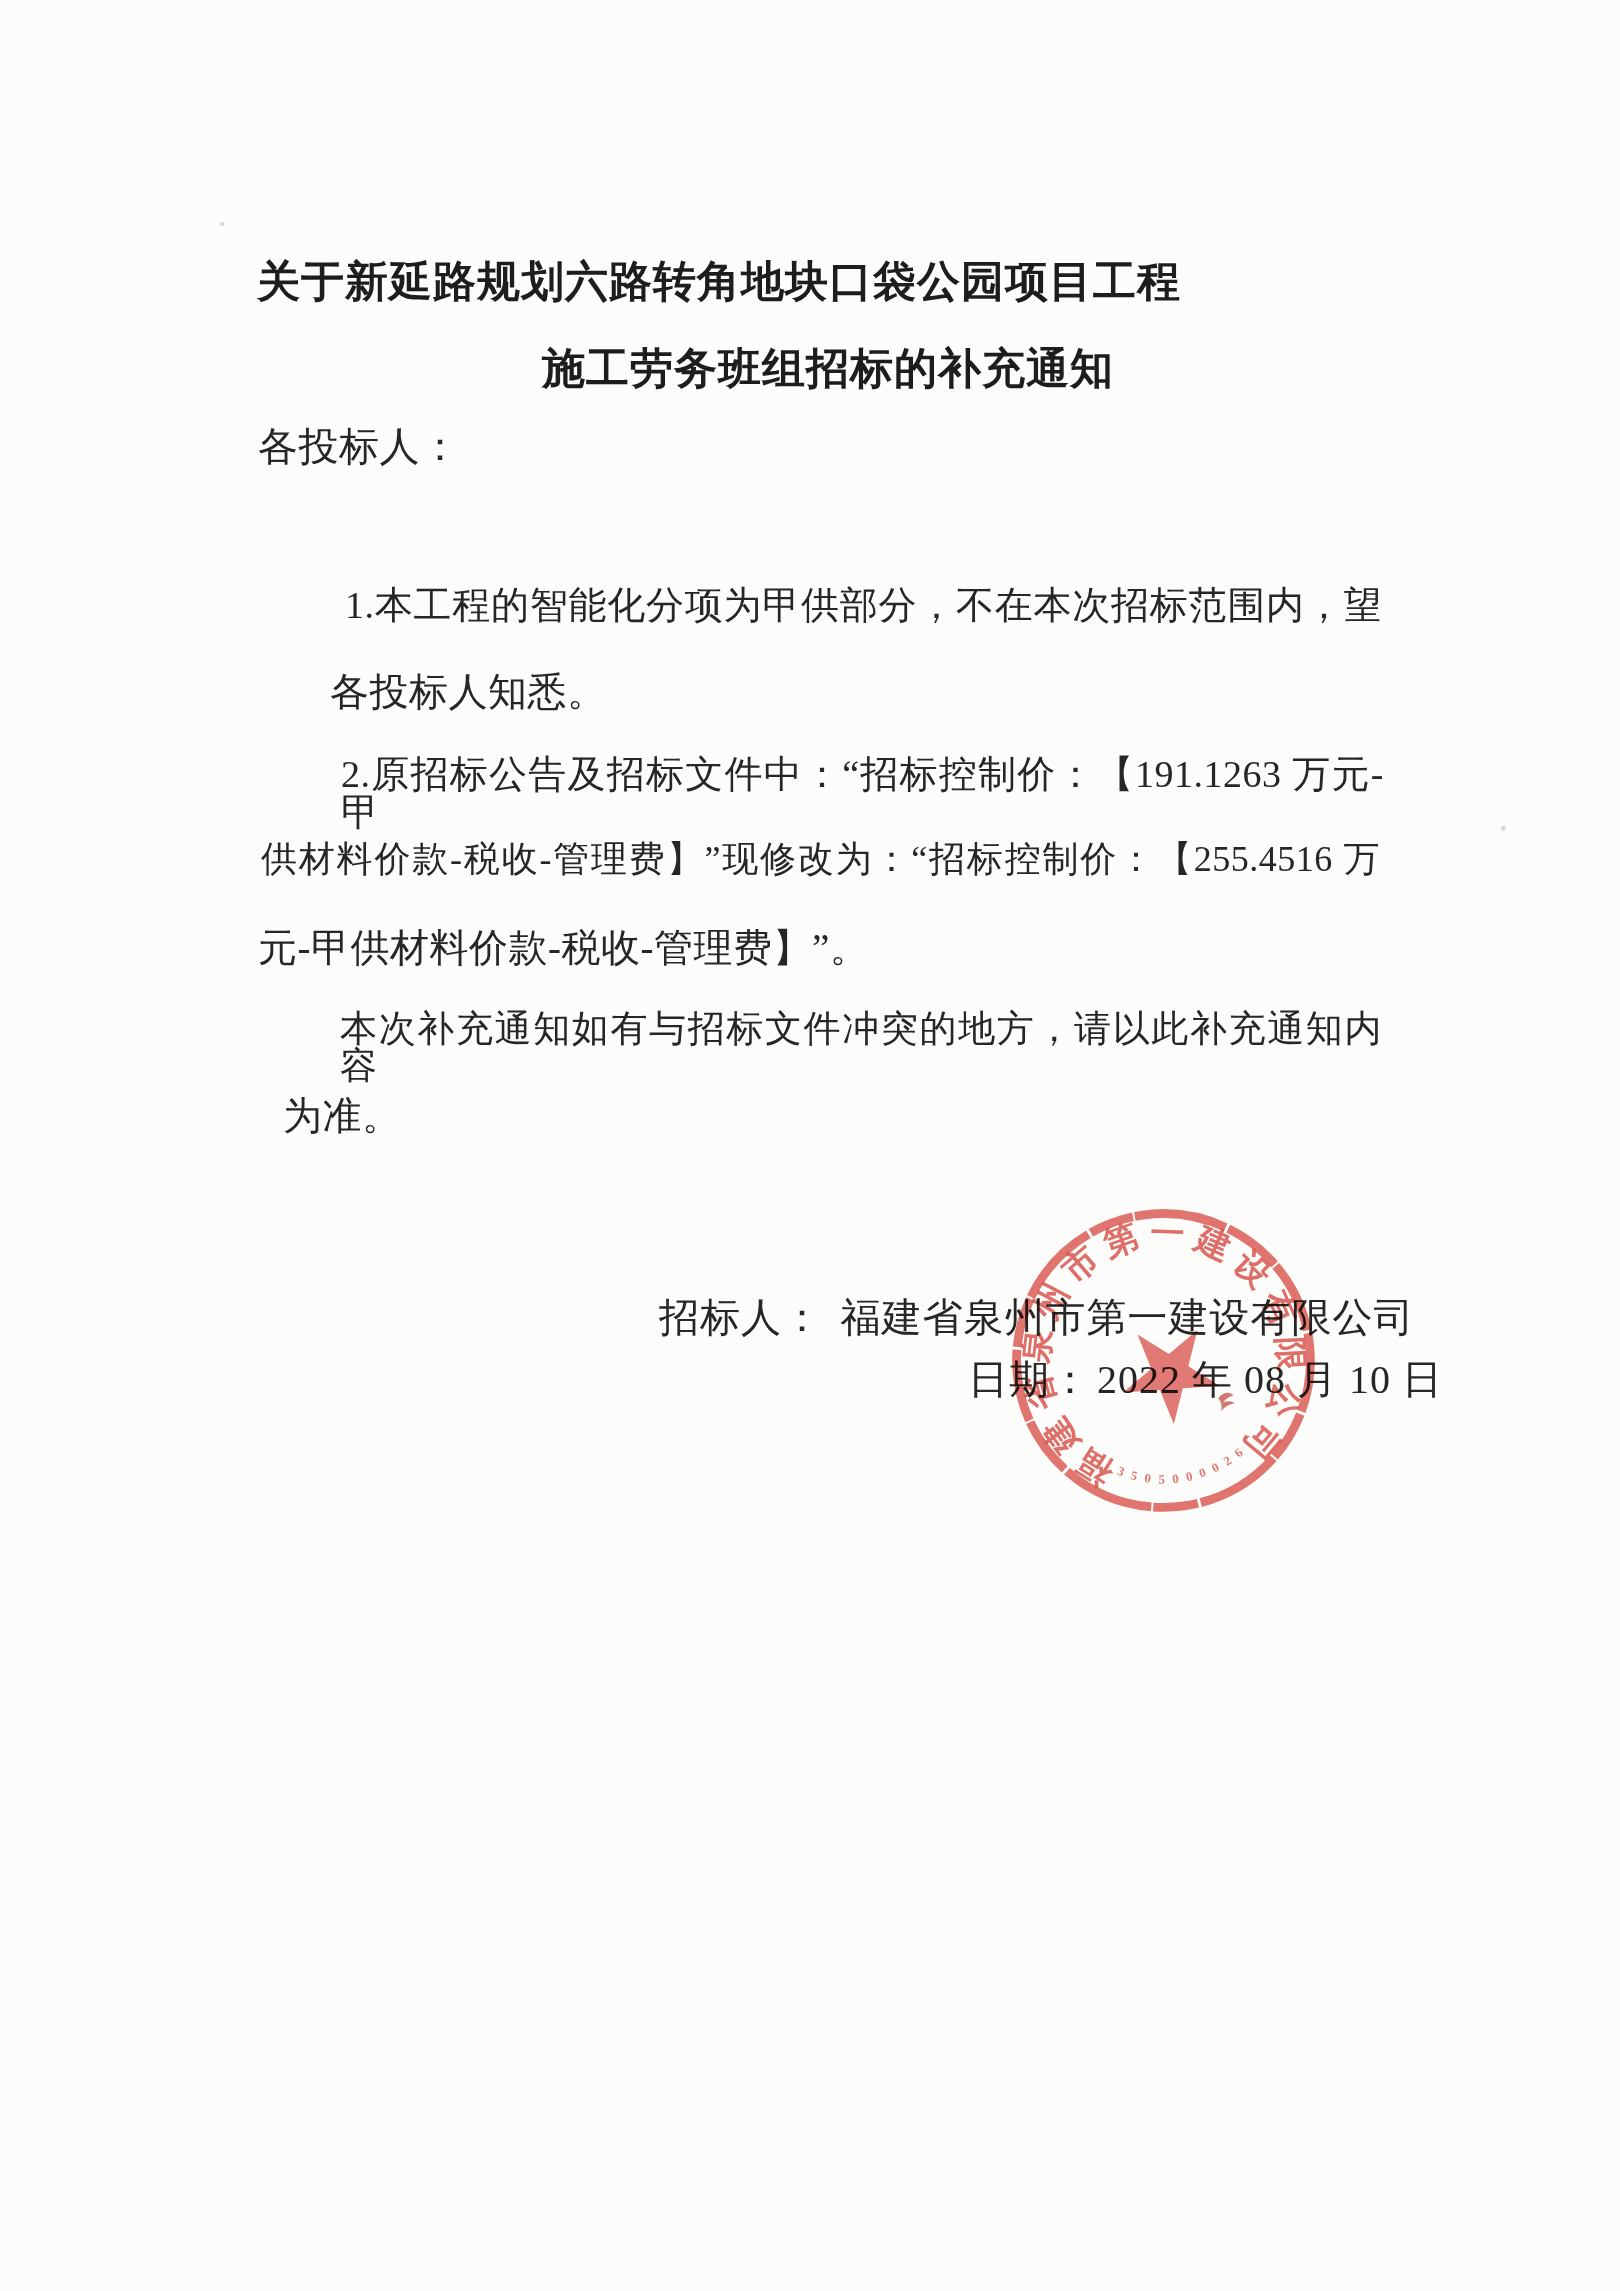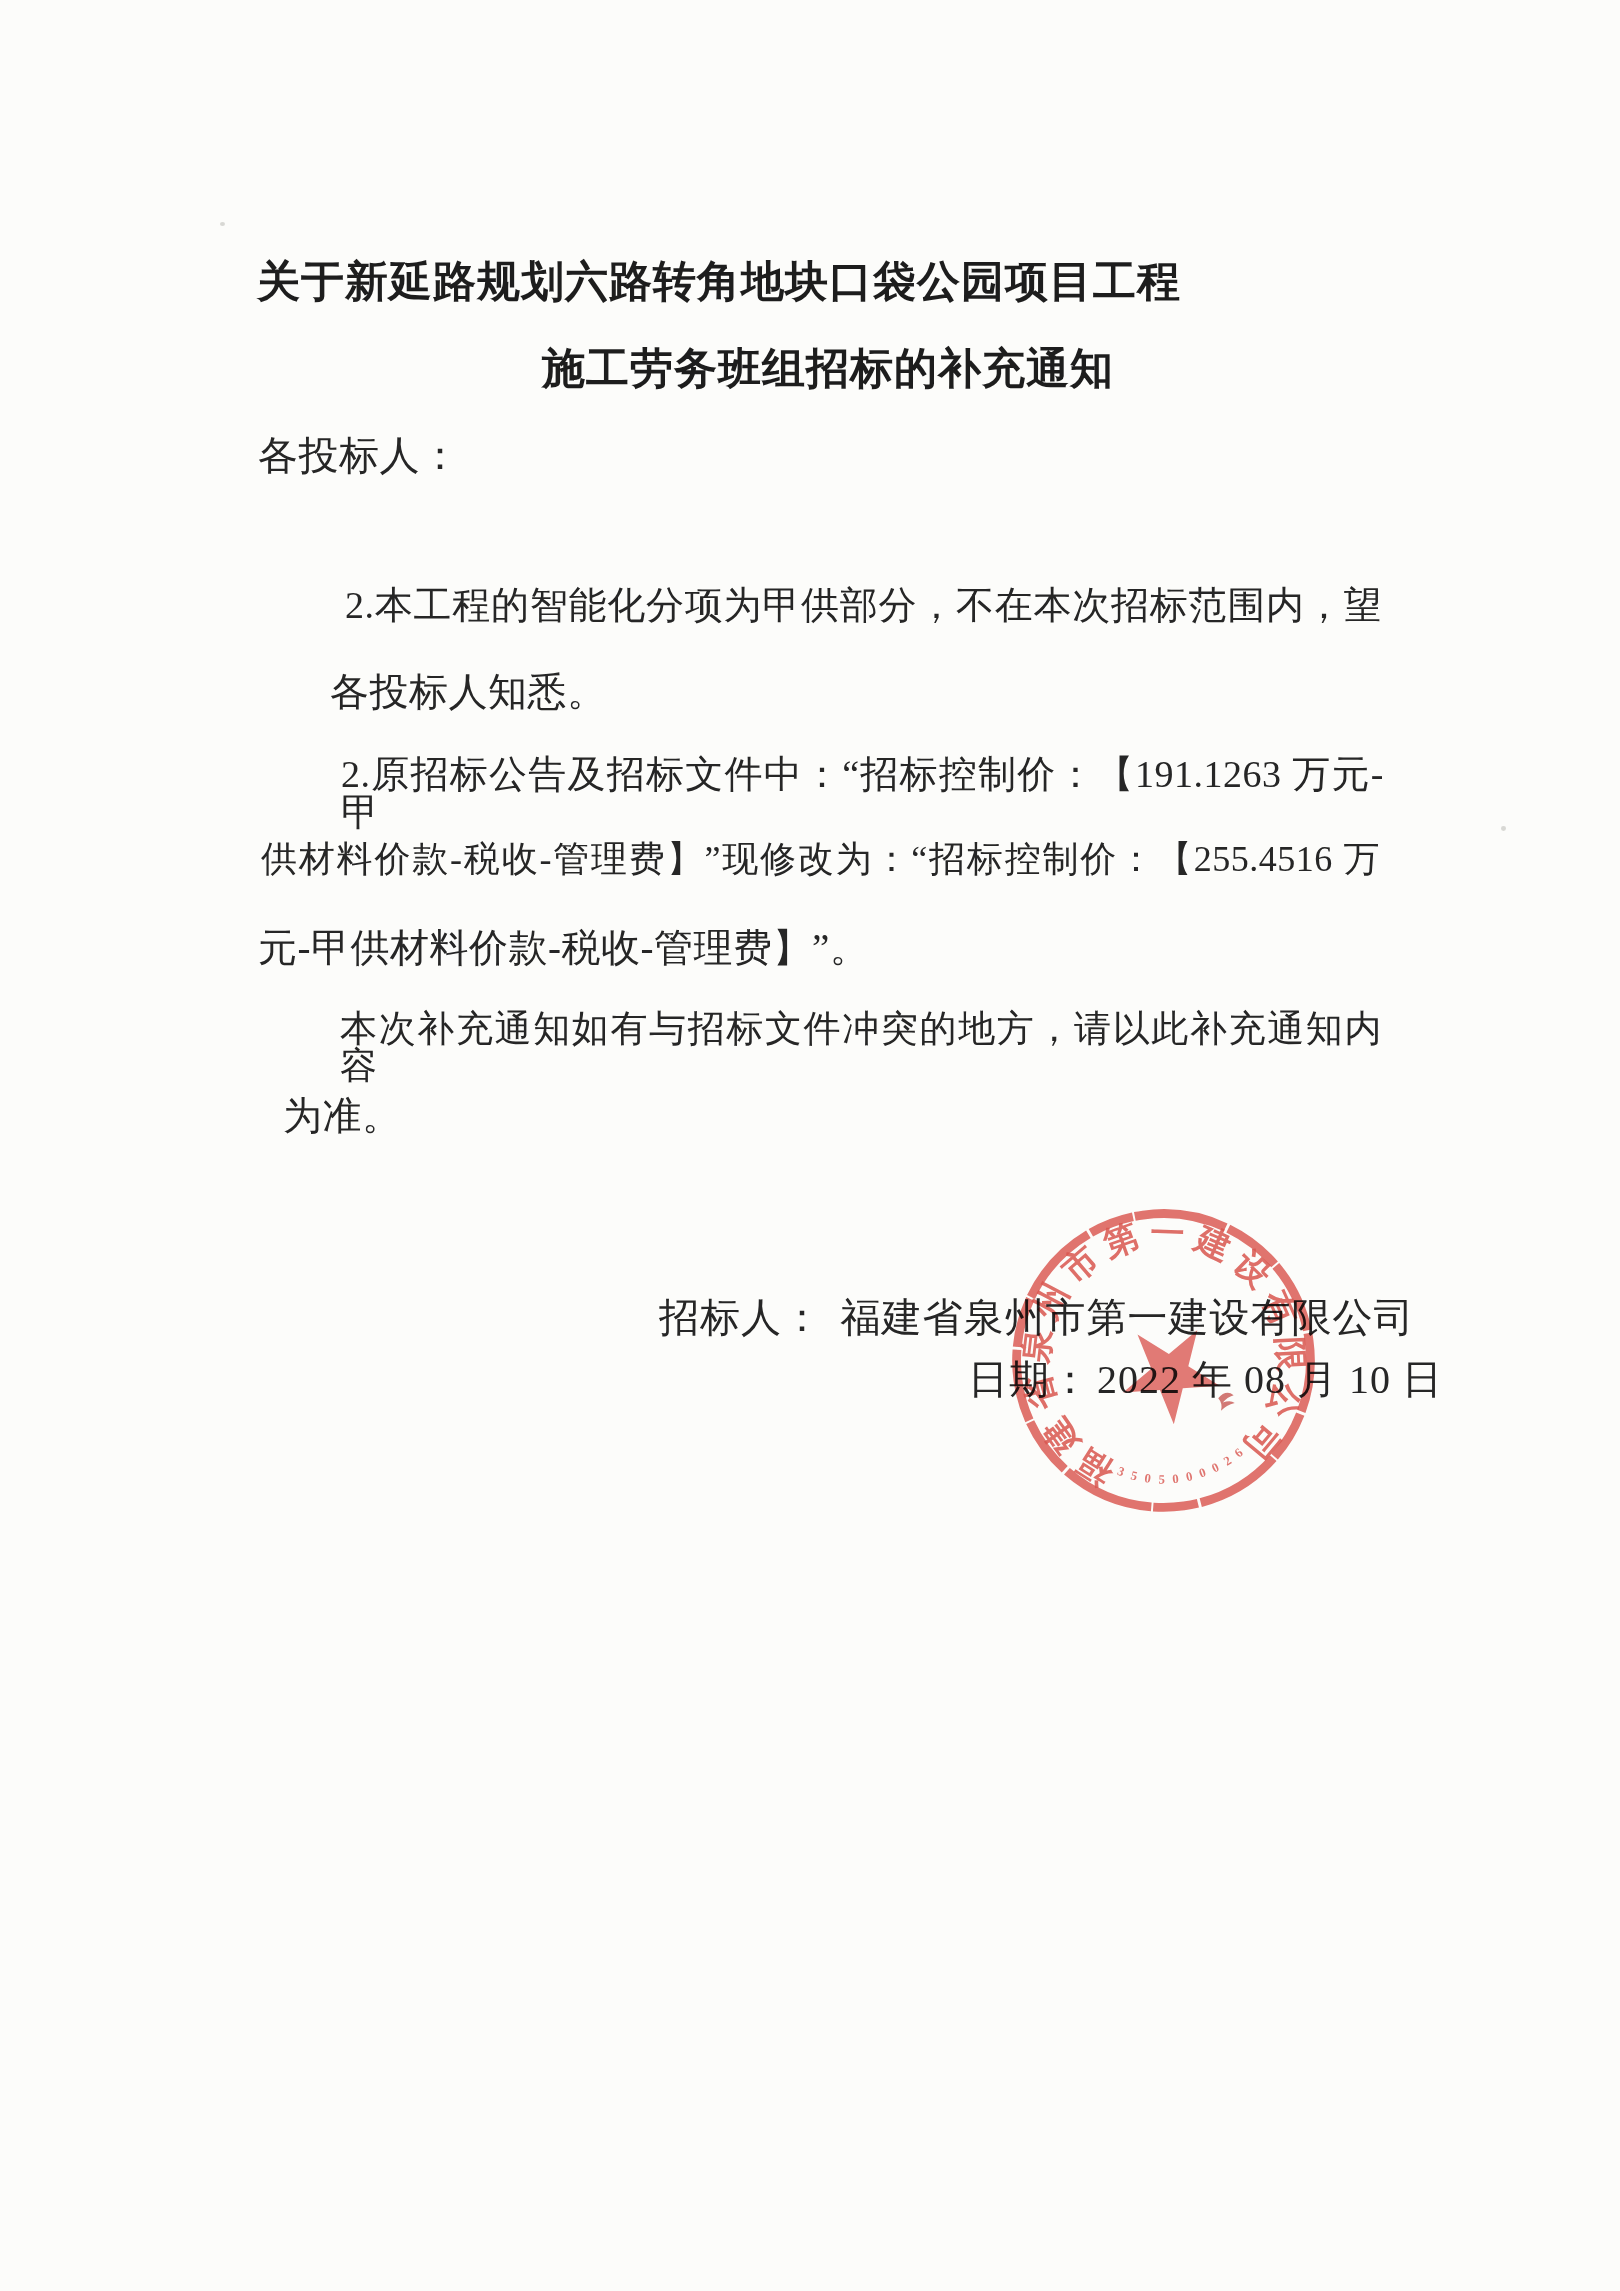--- a/index.html
+++ b/index.html
@@ -24,23 +24,23 @@
   .seal text{font-family:"Liberation Serif","DejaVu Serif",serif;font-weight:700;}
 </style>
 </head>
 <body>
 
 <div class="page">
 
   <div class="txt title" style="left:542px;top:344px;">施工劳务班组招标的补充通知</div>
   <div class="txt title" style="left:257px;top:257px;">关于新延路规划六路转角地块口袋公园项目工程</div>
 
-  <div class="txt salut" style="left:258px;top:433px;">各投标人：</div>
+  <div class="txt salut" style="left:258px;top:424px;">各投标人：</div>
 
-  <div class="txt just" style="left:345px;top:586px;width:1037px;font-size:38px;">2.本工程的智能化分项为甲供部分，不在本次招标范围内，望</div>
+  <div class="txt just" style="left:345px;top:586px;width:1037px;font-size:38px;">1.本工程的智能化分项为甲供部分，不在本次招标范围内，望</div>
   <div class="txt body40" style="left:330px;top:670px;">各投标人知悉。</div>
   <div class="txt just" style="left:341px;top:755px;width:1043px;font-size:38px;">2.原招标公告及招标文件中：“招标控制价：【191.1263 万元-甲</div>
   <div class="txt just" style="left:261px;top:841px;width:1119px;font-size:36px;">供材料价款-税收-管理费】”现修改为：“招标控制价：【255.4516 万</div>
   <div class="txt just" style="left:340px;top:1010px;width:1042px;font-size:37px;">本次补充通知如有与招标文件冲突的地方，请以此补充通知内容</div>
   <div class="txt body40" style="left:258px;top:926px;">元-甲供材料价款-税收-管理费】”。</div>
   <div class="txt body40" style="left:263px;top:1094px;margin-left:20px;">为准。</div>
 
   <div class="txt sig" style="left:659px;top:1284px;margin-top:11px;">
     <span>招标人：</span><span style="margin-left:17.6px;">福建省泉州市第一建设有限公司</span>
   </div>

